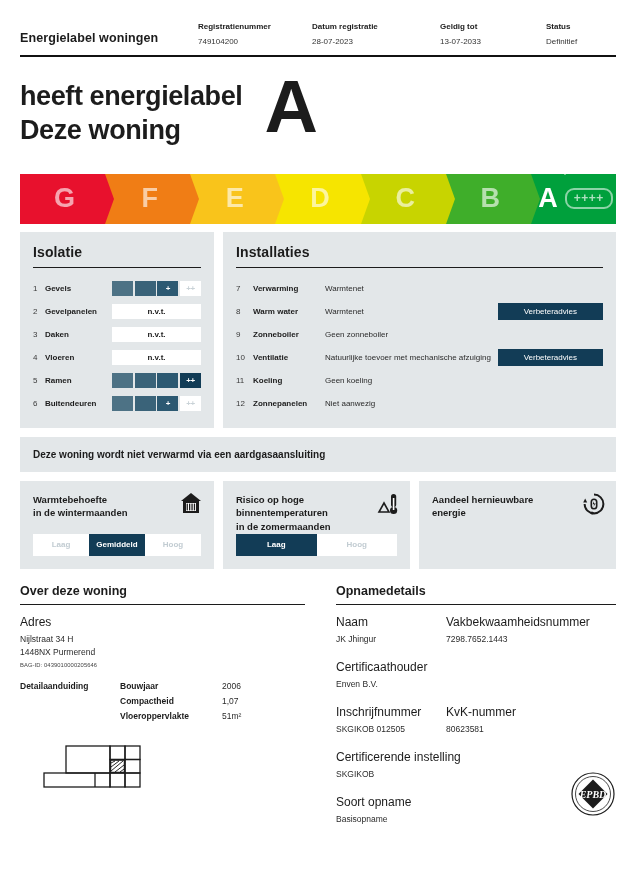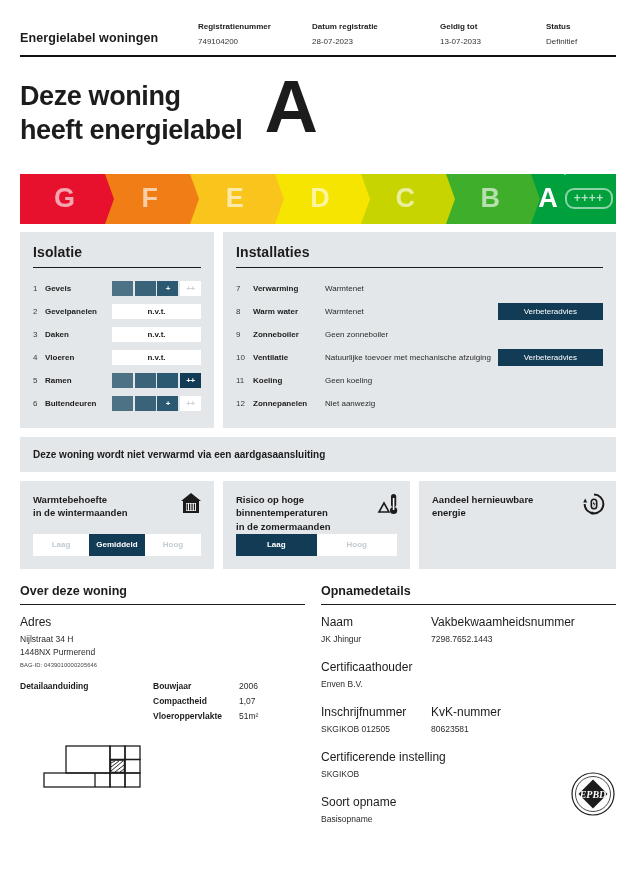--- a/index.html
+++ b/index.html
@@ -121,32 +121,32 @@
     font-size: 13px; font-weight: bold;
   }
 
   
   .banner {
     margin: 9px 20px 0 20px; background: #5b7c8d; color: #ffffff;
     font-size: 8.5px; font-weight: bold; padding: 6px 11px;
   }
 
   
-  .bottom { display: flex; margin: 15px 20px 0 20px; gap: 16px; }
+  .bottom { display: flex; margin: 15px 20px 0 20px; gap: 31px; }
   .bcol { flex: 1; position: relative; }
   .bcol.left { width: 285px; flex: none; }
   .b-title { font-size: 12.5px; font-weight: bold; }
   .b-rule { border-bottom: 1.5px solid #1c1c1c; margin: 6px 0 10px 0; }
   .b-label { font-size: 12px; font-weight: normal; margin-bottom: 5px; }
   .b-val { font-size: 8.5px; margin-bottom: 3px; color: #2b2b2b; }
   .b-small { font-size: 5.8px; color: #444; margin-top: 5px; letter-spacing: .1px; }
   .b-gap { height: 13px; }
 
   .detail-row { display: flex; font-size: 8.5px; margin-bottom: 5px; }
-  .detail-row .dk { font-weight: bold; width: 86px; margin-left: 33px; }
+  .detail-row .dk { font-weight: bold; width: 102px; }
   .detail-row .dv { color: #2b2b2b; }
   .detail-left { width: 100px; font-size: 8.5px; font-weight: bold; }
 
   .two-col { display: flex; }
   .two-col > div { width: 110px; }
 
   .woningtype-wrap { display: flex; margin-top: 14px; }
   .wt-text { width: 125px; }
   .house-svg { margin-left: 18px; }
 
@@ -180,22 +180,22 @@
       <div class="meta-col c4">
         <div class="meta-label">Status</div>
         <div class="meta-value">Definitief</div>
       </div>
     </div>
   </div>
   <div class="rule"></div>
 
   <div class="hero">
     <div class="hero-text">
+      <div>heeft energielabel</div>
       <div>Deze woning</div>
-      <div>heeft energielabel</div>
     </div>
     <div class="hero-letter">A</div>
   </div>
 
   <div class="scale-wrap">
     <div class="scale" id="scale">
         <div class="seg" style="background: rgb(232, 17, 45); width: 14.2857%;">
           <span class="letter">G</span>
           <div class="notch"><svg width="9" height="50" viewBox="0 0 9 50">
               <polygon points="0,0 9,25 0,50" fill="#e8112d"></polygon>

